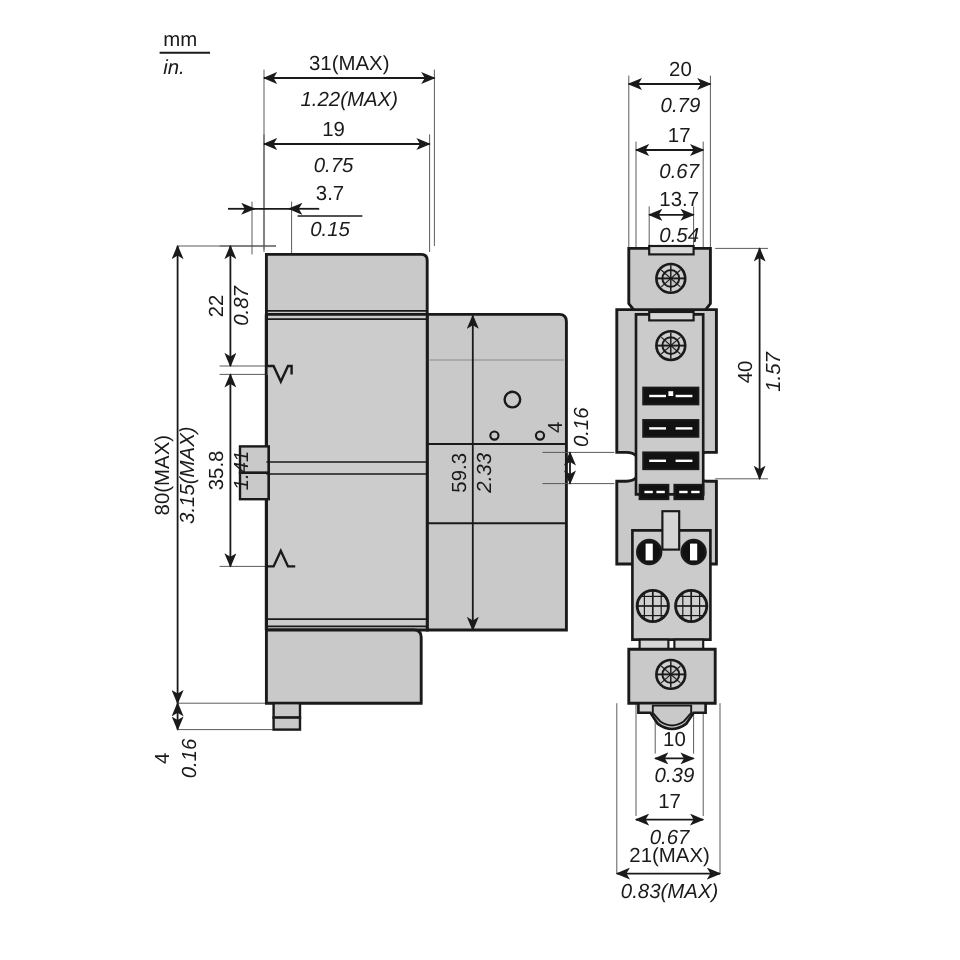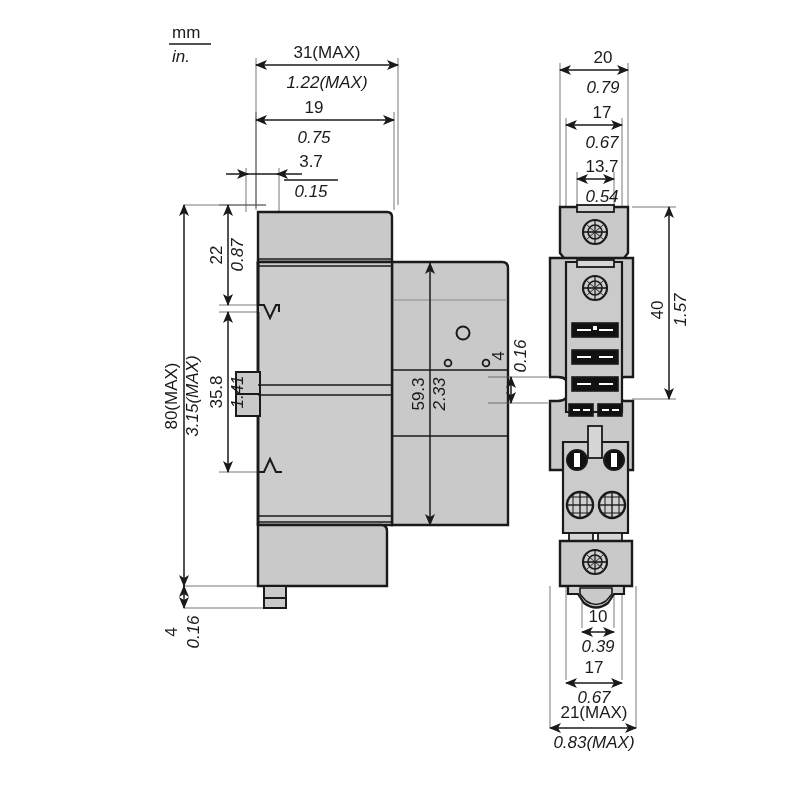--- a/index.html
+++ b/index.html
@@ -1,18 +1,18 @@
 <!DOCTYPE html>
 <html><head>
 <meta charset="utf-8">
 <style>
   html,body{margin:0;padding:0;background:#ffffff;}
   body{width:800px;height:800px;overflow:hidden;
        font-family:"Liberation Sans","DejaVu Sans",sans-serif;}
-  #stage{position:relative;width:648px;height:800px;background:#bef264;margin-left:36px;}
+  #stage{position:relative;width:648px;height:800px;background:#bef264;}
   svg{display:block;}
   .dimtext{font-family:"Liberation Sans","DejaVu Sans",sans-serif;font-size:17px;fill:#1a1a1a;}
   .dimtext-in{font-family:"Liberation Sans","DejaVu Sans",sans-serif;font-size:17px;fill:#1a1a1a;font-style:italic;}
   .unit{font-family:"Liberation Sans","DejaVu Sans",sans-serif;font-size:17px;fill:#1a1a1a;}
   .unit-i{font-family:"Liberation Sans","DejaVu Sans",sans-serif;font-size:17px;fill:#1a1a1a;font-style:italic;}
 </style>
 </head>
 <body>
 
 <div id="stage">

